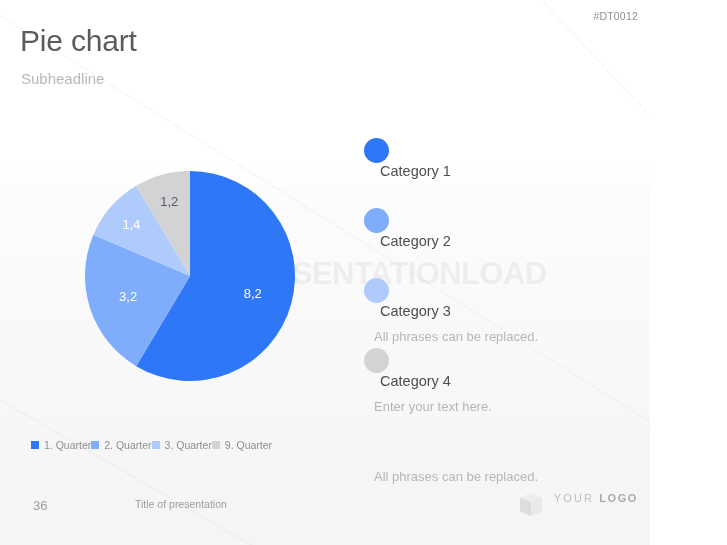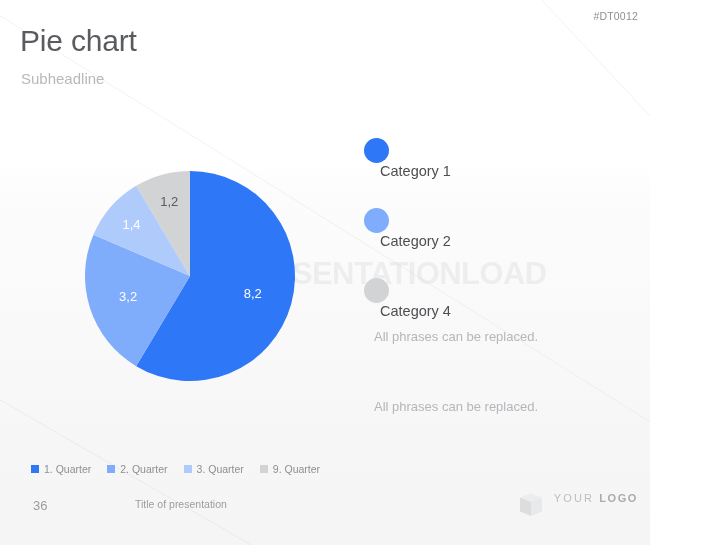--- a/index.html
+++ b/index.html
@@ -88,21 +88,21 @@
     margin-left:16px; width:96px; flex:0 0 96px;
     font-size:14.5px; color:#4c4e51;
   }
   .legend-desc {
     margin-left:10px; font-size:13px; color:#b4b6b9;
   }
 
   
   #bottom-legend {
     position:absolute; left:31px; top:439px;
-    display:flex; align-items:center; gap:16px;margin-top:24px;
+    display:flex; align-items:center; 
   }
   .bl-item { display:flex; align-items:center; gap:5px; }
   .bl-swatch { width:8px; height:8px; flex:0 0 8px; }
   .bl-label { font-size:10.5px; color:#8d8f92; }
 
   
   #page-num {
     position:absolute; left:33px; top:498px;
     font-size:13px; color:#9b9d9f;
   }
@@ -159,20 +159,25 @@
     <div class="legend-row">
       <div class="legend-dot" style="background:#2E77F7"></div>
       <div class="legend-name">Category 1</div>
     </div>
     <div class="legend-row">
       <div class="legend-dot" style="background:#7FACFB"></div>
       <div class="legend-name">Category 2</div>
       <div class="legend-desc">All phrases can be replaced.</div>
     </div>
     <div class="legend-row">
+      <div class="legend-dot" style="background:#AECBFC"></div>
+      <div class="legend-name">Category 3</div>
+      <div class="legend-desc">Enter your text here.</div>
+    </div>
+    <div class="legend-row">
       <div class="legend-dot" style="background:#D2D3D4"></div>
       <div class="legend-name">Category 4</div>
       <div class="legend-desc">All phrases can be replaced.</div>
     </div>
   </div>
 
   <div id="bottom-legend">
     <div class="bl-item">
       <div class="bl-swatch" style="background:#2E77F7"></div>
       <div class="bl-label">1. Quarter</div>

